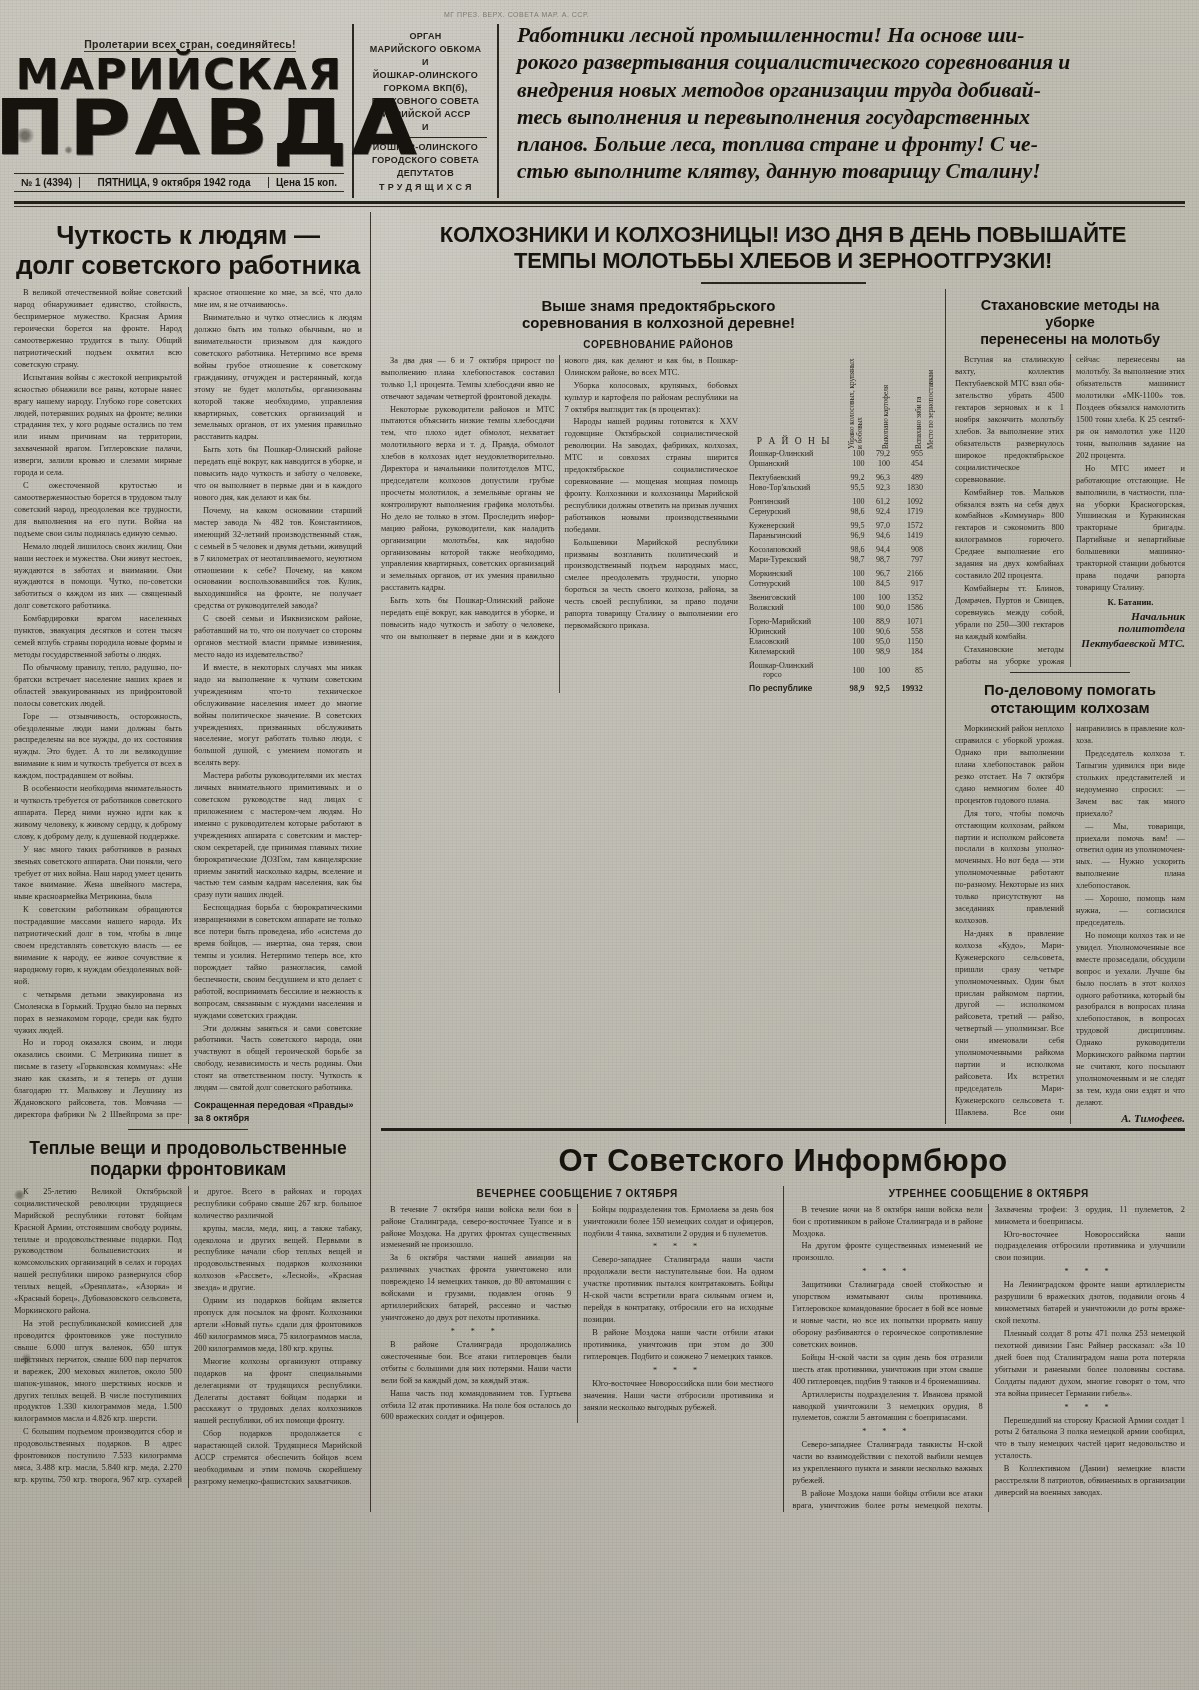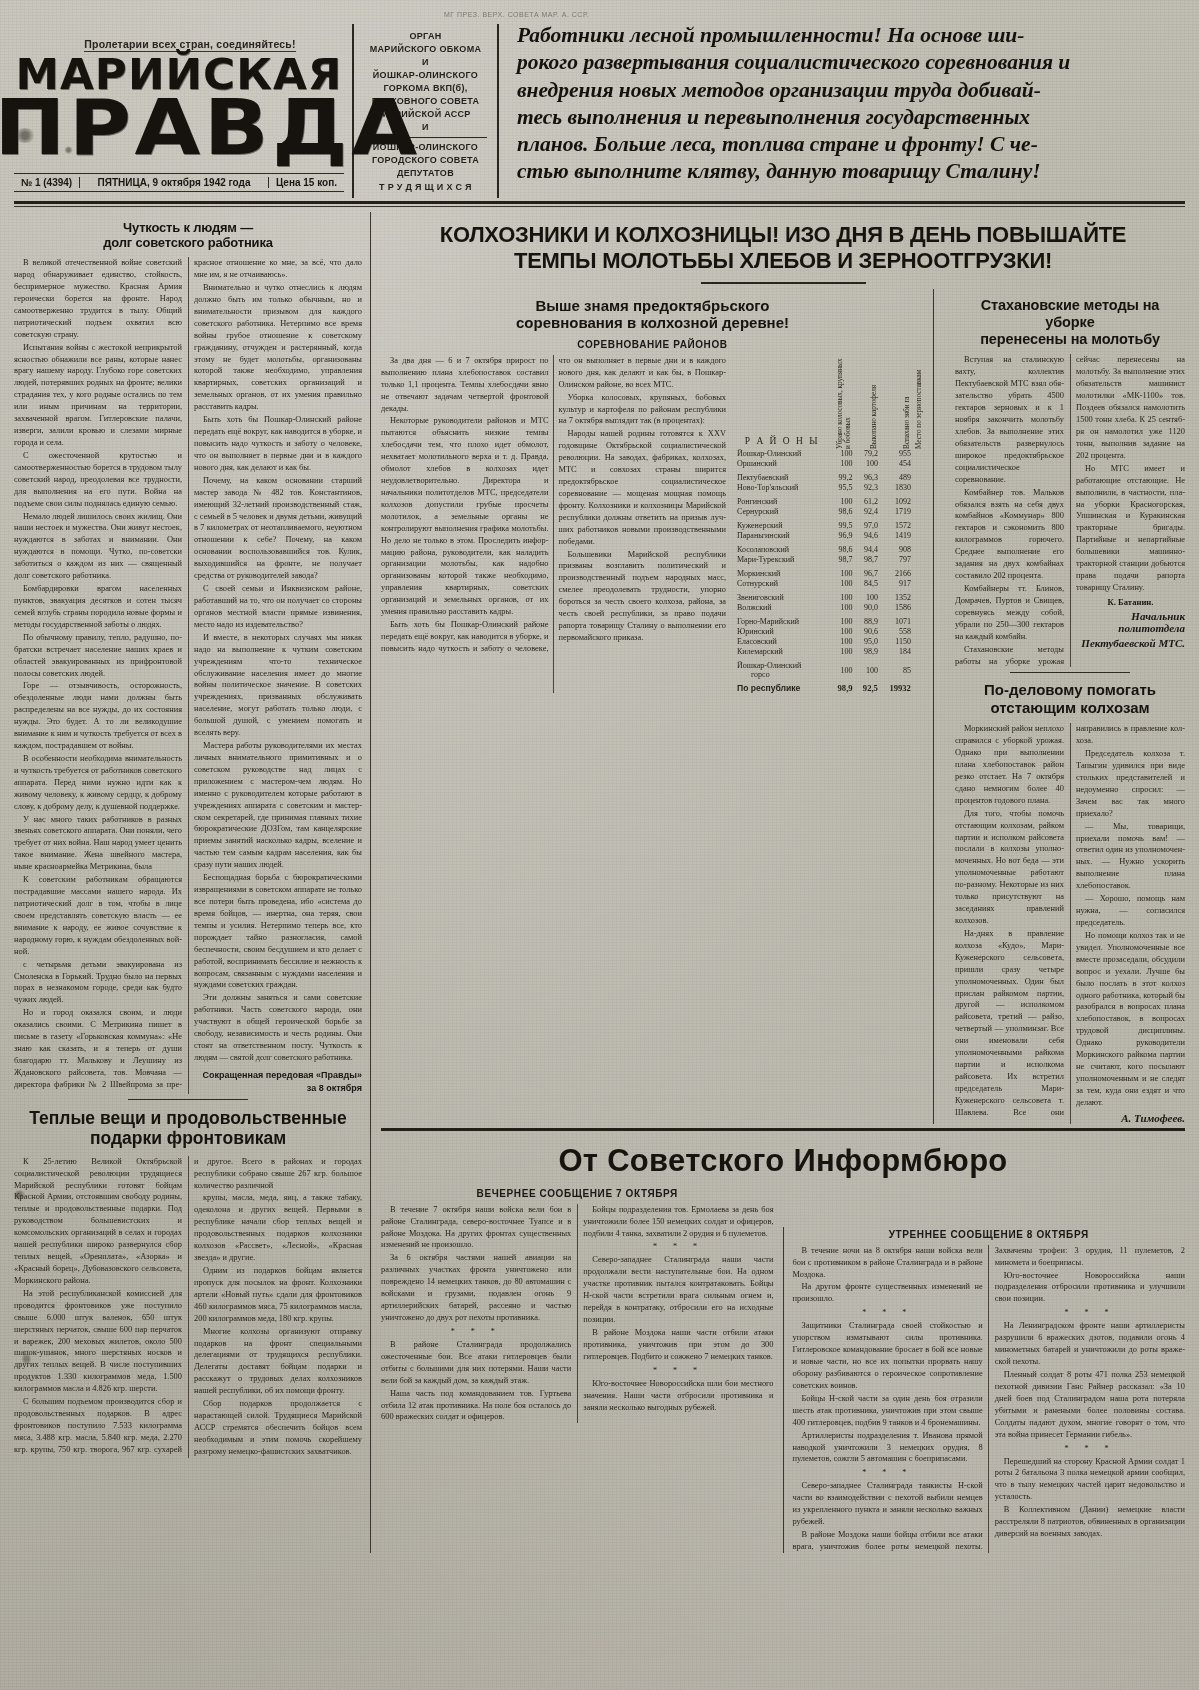--- a/index.html
+++ b/index.html
@@ -88,21 +88,21 @@
   .body-grid{display:flex;margin-top:5px;}
   .col-left{width:348px;flex:0 0 348px;padding-right:8px;border-right:1.5px solid #3b352d;}
   .col-right{flex:1;padding-left:10px;}
 
   
   h1.hl{
     font-family:"Liberation Sans",sans-serif;
     font-weight:700;text-align:center;margin:8px 0 7px;
     line-height:1.16;color:#17140f;
   }
-  .hl-lead{font-size:13px;letter-spacing:-.2px;}
+  .hl-lead{font-size:26px;letter-spacing:-.2px;}
   .hl-main{font-size:22px;letter-spacing:-.3px;padding:2px 6px;}
   .hl-info{font-size:31px;letter-spacing:.3px;margin:7px 0 4px;}
   .hl-warm{font-size:17.5px;}
   .hl-section{font-size:14.5px;letter-spacing:-.1px;margin:5px 0 4px;}
   .hl-section-b{font-size:15px;font-weight:700;margin:4px 0 4px;}
   .underline-short{
     width:165px;height:2px;background:#2a251f;margin:2px auto 5px;
   }
   .kicker{
     font-family:"Liberation Sans",sans-serif;font-weight:700;
@@ -116,21 +116,21 @@
     font-size:8.4px;line-height:1.42;
     text-align:justify;text-justify:inter-word;
     hyphens:auto;text-indent:9px;
     color:#241f19;
     font-family:"Liberation Serif",serif;
   }
   p.t + p.t{margin-top:1px;}
   .sig{text-align:right;font-weight:700;font-size:11px;margin-top:3px;font-style:italic;}
   .sig-c{text-align:center;font-weight:700;font-size:8.6px;margin-top:3px;}
   .src{font-family:"Liberation Sans",sans-serif;font-weight:700;font-size:9px;
-       text-align:right;margin-top:5px;line-height:1.4;}
+       text-align:left;margin-top:5px;line-height:1.4;}
 
   
   .tbl{width:100%;border-collapse:collapse;font-size:8px;
        font-family:"Liberation Serif",serif;color:#241f19;}
   .tbl th.vert{
     writing-mode:vertical-rl;transform:rotate(180deg);
     font-weight:400;font-size:7.2px;line-height:1.12;
     height:92px;vertical-align:bottom;padding:0 1px 2px;text-align:left;
     white-space:normal;
   }
@@ -142,25 +142,25 @@
   .tbl tr.gap td{height:4px;padding:0;}
   .tbl tr.total td{font-weight:700;font-size:8.6px;padding-top:3px;}
   .tbl tr.total td.name{font-family:"Liberation Sans",sans-serif;}
 
   .mini-rule{border-top:1.5px solid #2e2a24;width:120px;margin:5px auto;}
 
   
   .info-wrap{margin-top:4px;border-top:3px solid #221e18;padding-top:4px;}
   .info-split{display:flex;}
   .info-half{flex:1;}
-  .info-half + .info-half{border-left:1.5px solid #3b352d;padding-left:9px;margin-top:41px;}
+  .info-half + .info-half{border-left:1.5px solid #3b352d;padding-left:9px;}
   .info-half:first-child{padding-right:9px;}
   .stars{text-align:center;font-size:8px;letter-spacing:7px;margin:3px 0;}
 
-  .two-pane{display:flex;gap:12px;}
+  .two-pane{display:flex;}
   .pane-a{flex:1;padding-right:9px;border-right:1.5px solid #3b352d;}
   .pane-b{width:230px;flex:0 0 230px;padding-left:9px;}
 
   .blot{
     position:absolute;border-radius:50%;
     background:radial-gradient(circle,#2f2b24 25%,rgba(47,43,36,0) 72%);
     pointer-events:none;
   }
 </style>
 </head>

